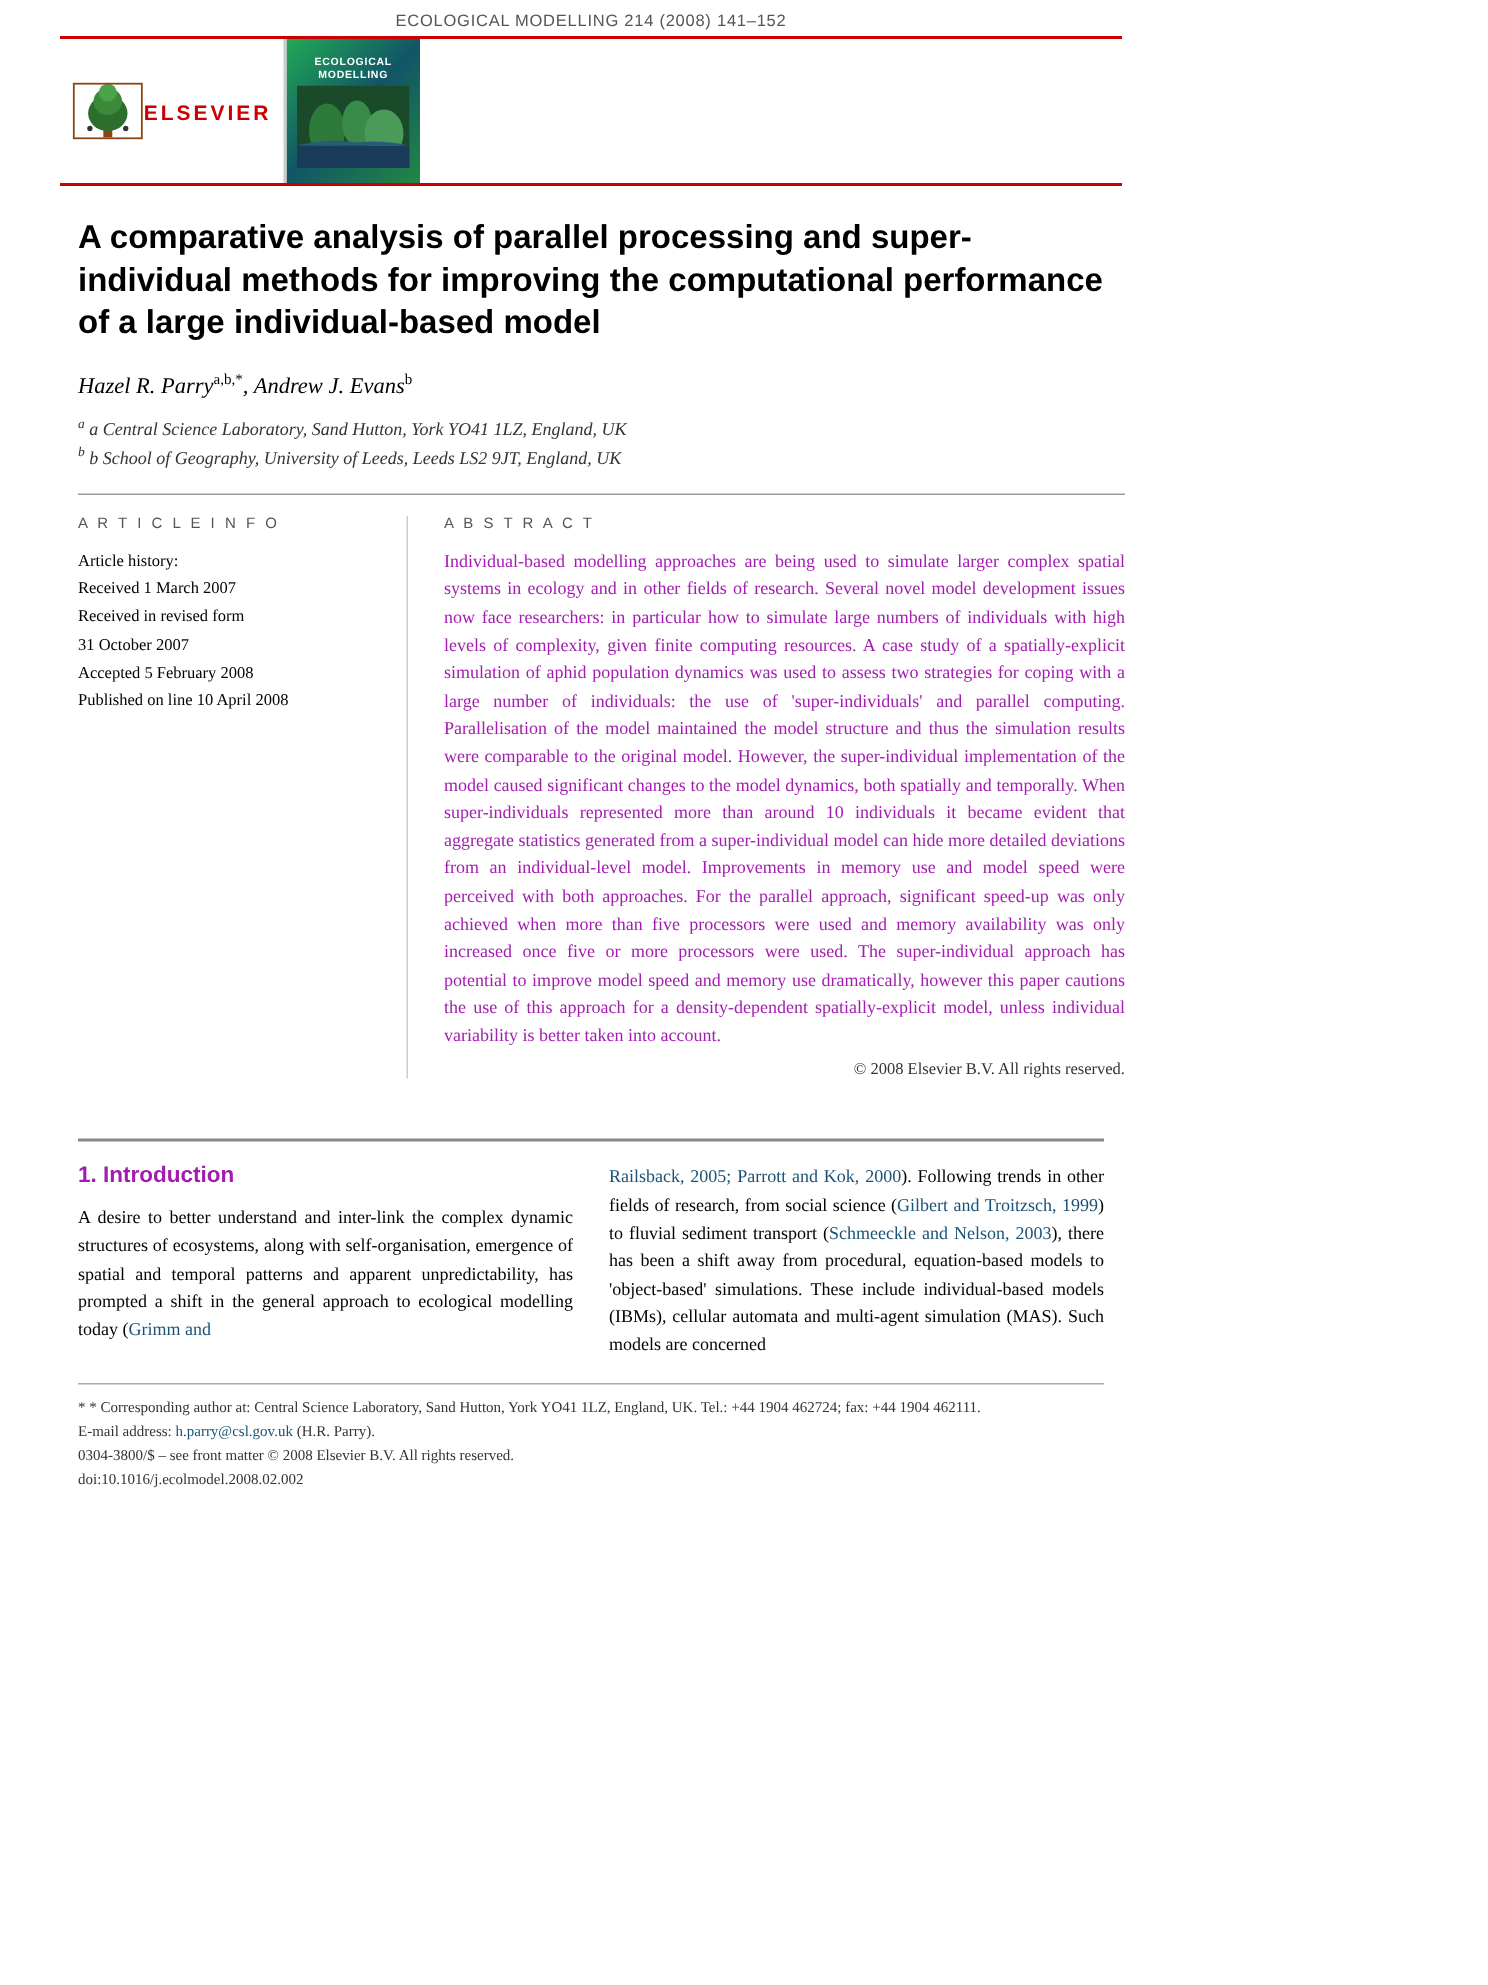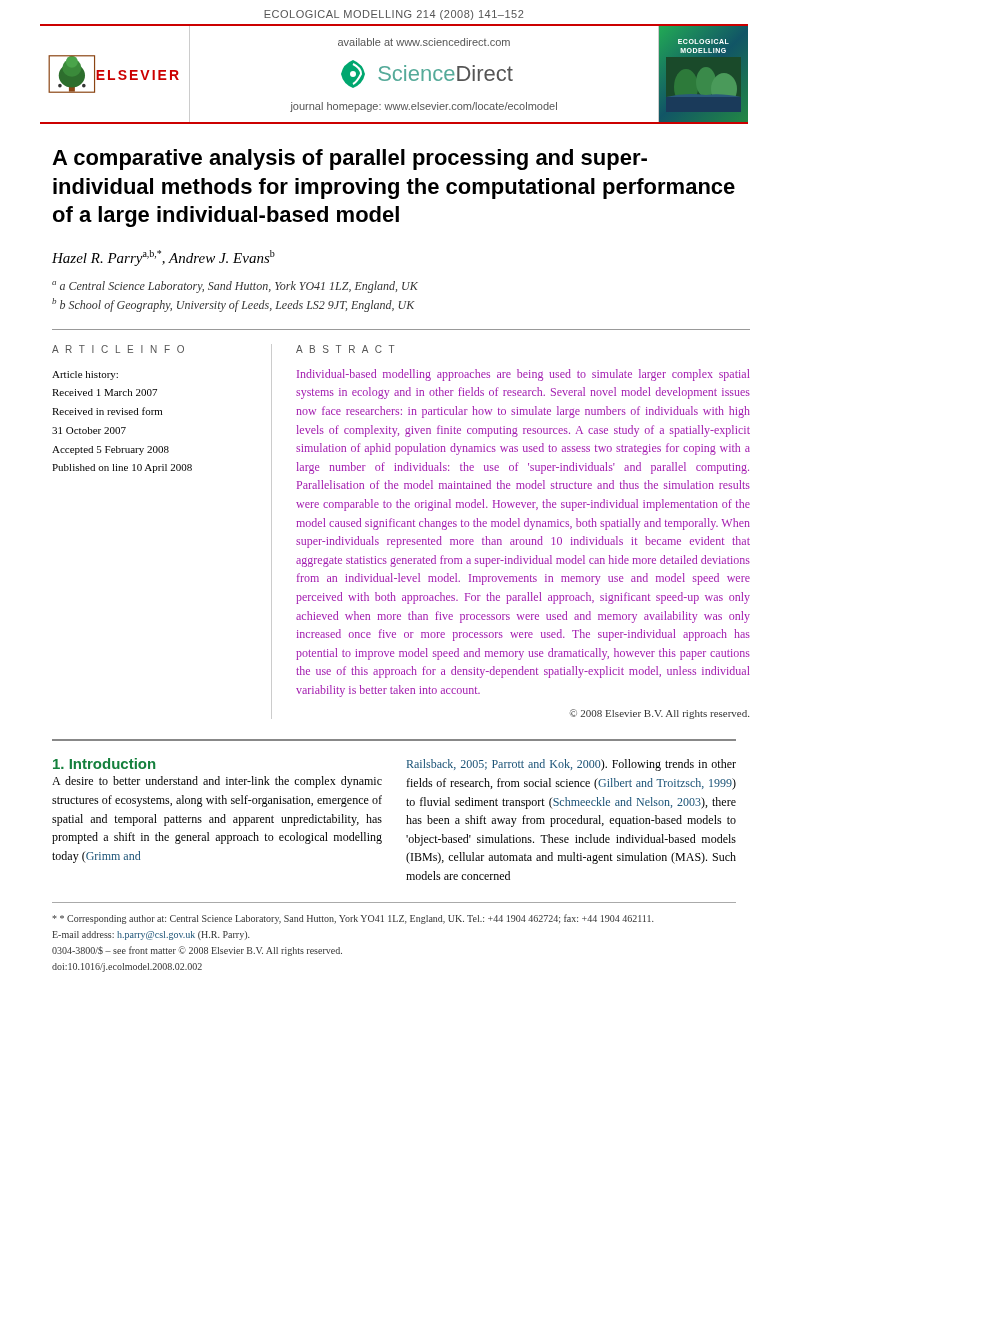--- a/index.html
+++ b/index.html
@@ -177,20 +177,21 @@
       font-size: 9px;
       vertical-align: super;
     }
 
     
     .two-col {
       display: flex;
       gap: 24px;
       border-top: 1px solid #999;
       padding-top: 14px;
+      margin-bottom: 20px;
     }
 
     .left-col {
       width: 220px;
       flex-shrink: 0;
       border-right: 1px solid #ccc;
       padding-right: 16px;
     }
 
     .right-col {
@@ -262,22 +263,23 @@
       flex: 1;
     }
 
     .intro-right {
       flex: 1;
     }
 
     .section-number-title {
       font-size: 15px;
       font-weight: bold;
-      font-family: Arial, sans-serif;
-      color: #15803d;
+      margin-bottom: 10px;
+      font-family: Arial, sans-serif;
+      color: #a21caf;
     }
 
     .body-text {
       font-size: 12px;
       line-height: 1.55;
       text-align: justify;
       color: #000;
     }
 
     .link-text {
@@ -327,35 +329,20 @@
         <ellipse cx="40" cy="12" rx="10" ry="10" fill="#4aa44a"></ellipse>
 
         <rect x="2" y="2" width="76" height="61" fill="none" stroke="#8B4513" stroke-width="2"></rect>
 
         <circle cx="20" cy="52" r="3" fill="#333"></circle>
         <circle cx="60" cy="52" r="3" fill="#333"></circle>
       </svg>
       <div class="elsevier-text">ELSEVIER</div>
     </div>
 
-    <div class="center-links">
-      <div class="available-text">available at www.sciencedirect.com</div>
-      <div class="sciencedirect-logo">
-
-        <svg class="sd-icon" viewBox="0 0 36 36" xmlns="http://www.w3.org/2000/svg">
-          <path d="M18 4 Q28 8 30 18 Q28 28 18 32 Q8 28 6 18 Q8 8 18 4Z" fill="#00a76f"></path>
-          <path d="M18 8 Q26 12 26 18 Q22 26 18 28" fill="none" stroke="#fff" stroke-width="2"></path>
-          <circle cx="18" cy="18" r="3" fill="#fff"></circle>
-        </svg>
-        <span class="sd-text">
-          <span class="sd-science">Science</span><span class="sd-direct">Direct</span>
-        </span>
-      </div>
-      <div class="journal-homepage">journal homepage: www.elsevier.com/locate/ecolmodel</div>
-    </div>
 
     <div class="eco-cover">
       <div class="eco-cover-title">
         ECOLOGICAL<br>MODELLING
       </div>
       <svg width="75" height="55" viewBox="0 0 75 55" xmlns="http://www.w3.org/2000/svg">
         <rect width="75" height="55" fill="#1a4a2a"></rect>
         <ellipse cx="20" cy="30" rx="12" ry="18" fill="#2d7a3a"></ellipse>
         <ellipse cx="40" cy="25" rx="10" ry="15" fill="#3a8a4a"></ellipse>
         <ellipse cx="58" cy="32" rx="13" ry="16" fill="#4a9a5a"></ellipse>

